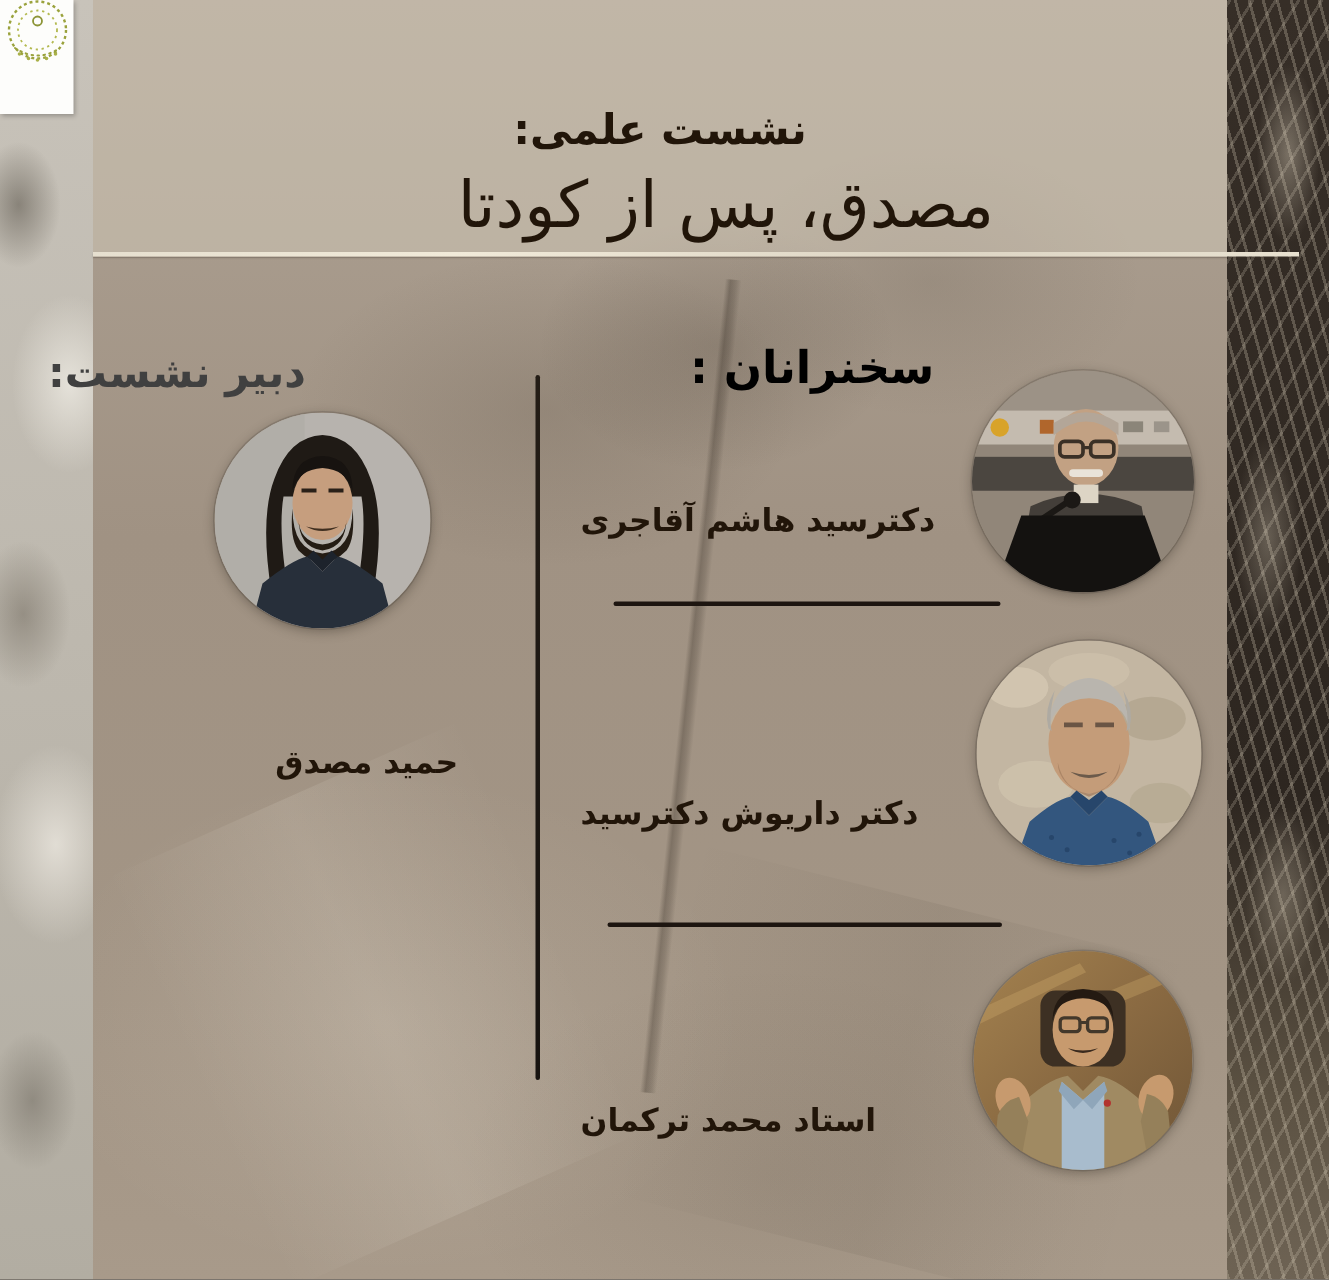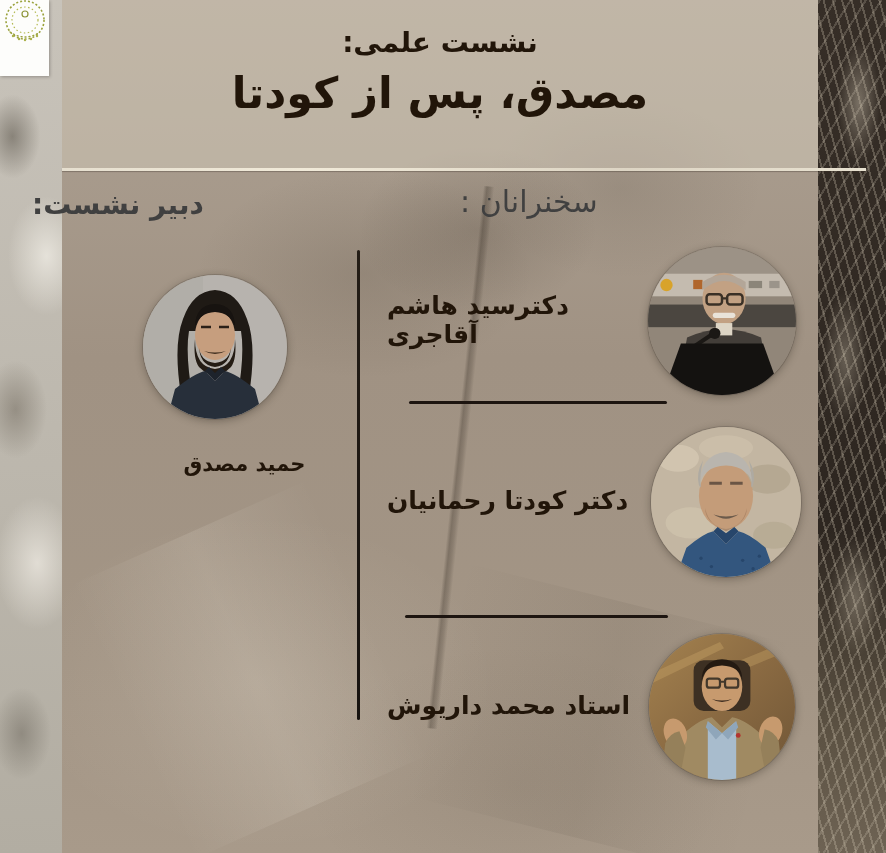--- a/index.html
+++ b/index.html
@@ -56,47 +56,47 @@
   .top-band{
     position:absolute;left:62px;top:0;width:756px;height:168px;
     background:rgba(214,205,189,.48);
   }
   .hrule-top{
     position:absolute;left:62px;top:168px;width:804px;height:3px;
     background:linear-gradient(90deg,#e6dfcf,#f1ead9 30%,#ddd5c4 70%,#e8e1d0);
     box-shadow:0 1px 1px rgba(60,50,40,.35);
   }
   
-  .fa{direction:rtl;color:#211509;}
+  .fa{direction:rtl;color:#211509;margin-top:44px;}
   .title-label{
     position:absolute;left:62px;top:26px;width:756px;
     text-align:center;font-size:28px;font-weight:bold;letter-spacing:.5px;
   }
   .title-main{
     position:absolute;left:62px;top:68px;width:756px;
-    text-align:center;font-size:43px;font-weight:bold;
+    text-align:center;font-size:43px;font-weight:normal;padding-left:44px;
   }
   .header-speakers{
     position:absolute;right:96px;top:184px;width:330px;
-    text-align:left;font-size:30px;font-weight:normal;color:#404040;
+    text-align:left;font-size:30px;font-weight:bold;color:#000000;
   }
   .header-moderator{
     position:absolute;right:554px;top:188px;width:300px;
     text-align:left;font-size:28px;font-weight:bold;color:#404040;
   }
   .vline{
     position:absolute;left:357px;top:250px;width:3px;height:470px;
     background:linear-gradient(#241d16,#171310);border-radius:2px;
   }
   .sep{position:absolute;height:3px;background:#1d1510;border-radius:2px;}
   .sep-1{left:409px;top:401px;width:258px;}
   .sep-2{left:405px;top:615px;width:263px;}
   .speaker-name{
     position:absolute;right:229px;width:270px;
-    text-align:left;font-size:25px;font-weight:bold;
+    text-align:left;font-size:21px;font-weight:bold;
   }
   .name-1{top:291px;}
   .name-2{top:486px;}
   .name-3{top:691px;}
   .moderator-name{
     position:absolute;left:152px;top:452px;width:185px;
     text-align:center;font-size:21px;font-weight:bold;
   }
   
   .photo{
@@ -196,21 +196,21 @@
       <path d="M24 144 L34 116 Q50 102 60 100 L72 112 L84 100 Q94 102 110 116 L120 144 Z" fill="#33567e"></path>
       <path d="M60 100 L72 112 L84 100 L80 96 L72 102 L64 96 Z" fill="#27466b"></path>
       <circle cx="48" cy="126" r="1.6" fill="#27466b"></circle>
         <circle cx="58" cy="134" r="1.6" fill="#27466b"></circle>
       <circle cx="88" cy="128" r="1.6" fill="#27466b"></circle>
         <circle cx="98" cy="136" r="1.6" fill="#27466b"></circle>
       <circle cx="40" cy="138" r="1.6" fill="#27466b"></circle>
         <circle cx="104" cy="124" r="1.6" fill="#27466b"></circle>
     </svg>
   </div>
-  <div class="fa speaker-name name-2" dir="rtl">دکتر کودتا رحمانیان</div>
+  <div class="fa speaker-name name-2" dir="rtl">دکتر داریوش دکترسید</div>
 
   <div class="sep sep-2"></div>
 
   <div class="photo photo-s3">
     <svg viewBox="0 0 144 144">
       <defs>
         <linearGradient id="bg3" x1="0" y1="0" x2="1" y2="1">
           <stop offset="0" stop-color="#a4824f"></stop>
           <stop offset=".5" stop-color="#8a6a42"></stop>
           <stop offset="1" stop-color="#6f5536"></stop>
@@ -229,21 +229,21 @@
       <path d="M18 144 L28 104 Q48 84 62 82 L72 92 L82 82 Q96 84 116 104 L126 144 Z" fill="#a08a62"></path>
       <path d="M58 86 L72 98 L86 86 L86 144 L58 144 Z" fill="#a8bccd"></path>
       <path d="M58 86 L72 98 L66 104 L56 92 Z M86 86 L72 98 L78 104 L88 92 Z" fill="#8fa6ba"></path>
       <circle cx="88" cy="100" r="2.4" fill="#b23430"></circle>
       <ellipse cx="26" cy="98" rx="11" ry="15" fill="#c79a6e" transform="rotate(-20 26 98)"></ellipse>
       <ellipse cx="120" cy="96" rx="11" ry="15" fill="#c79a6e" transform="rotate(20 120 96)"></ellipse>
       <path d="M12 144 L16 108 Q20 98 30 96 L36 112 L30 144 Z" fill="#95805a"></path>
       <path d="M132 144 L128 106 Q124 96 114 94 L110 112 L116 144 Z" fill="#95805a"></path>
     </svg>
   </div>
-  <div class="fa speaker-name name-3" dir="rtl">استاد محمد داریوش</div>
+  <div class="fa speaker-name name-3" dir="rtl">استاد محمد ترکمان</div>
 
   <div class="photo photo-mod">
     <svg viewBox="0 0 144 144">
       <rect width="144" height="144" fill="#b7b3ae"></rect>
       <rect x="0" y="0" width="60" height="144" fill="#aeaaa4" opacity=".6"></rect>
       <path d="M38 120 Q30 70 40 44 Q50 16 72 15 Q94 16 104 44 Q114 70 106 120 L94 124 Q102 80 98 56 L46 56 Q42 80 50 124 Z" fill="#1f1a15"></path>
       <ellipse cx="72" cy="60" rx="20" ry="25" fill="#c69e7e"></ellipse>
       <path d="M52 52 Q52 30 72 29 Q92 30 92 52 Q88 38 72 37 Q56 38 52 52 Z" fill="#171310"></path>
       <path d="M58 52 L68 52 M76 52 L86 52" stroke="#2a2018" stroke-width="2.6"></path>
       <path d="M52 64 Q52 92 72 94 Q92 92 92 64 Q94 84 88 92 Q80 100 72 100 Q64 100 56 92 Q50 84 52 64 Z" fill="#241c14"></path>

